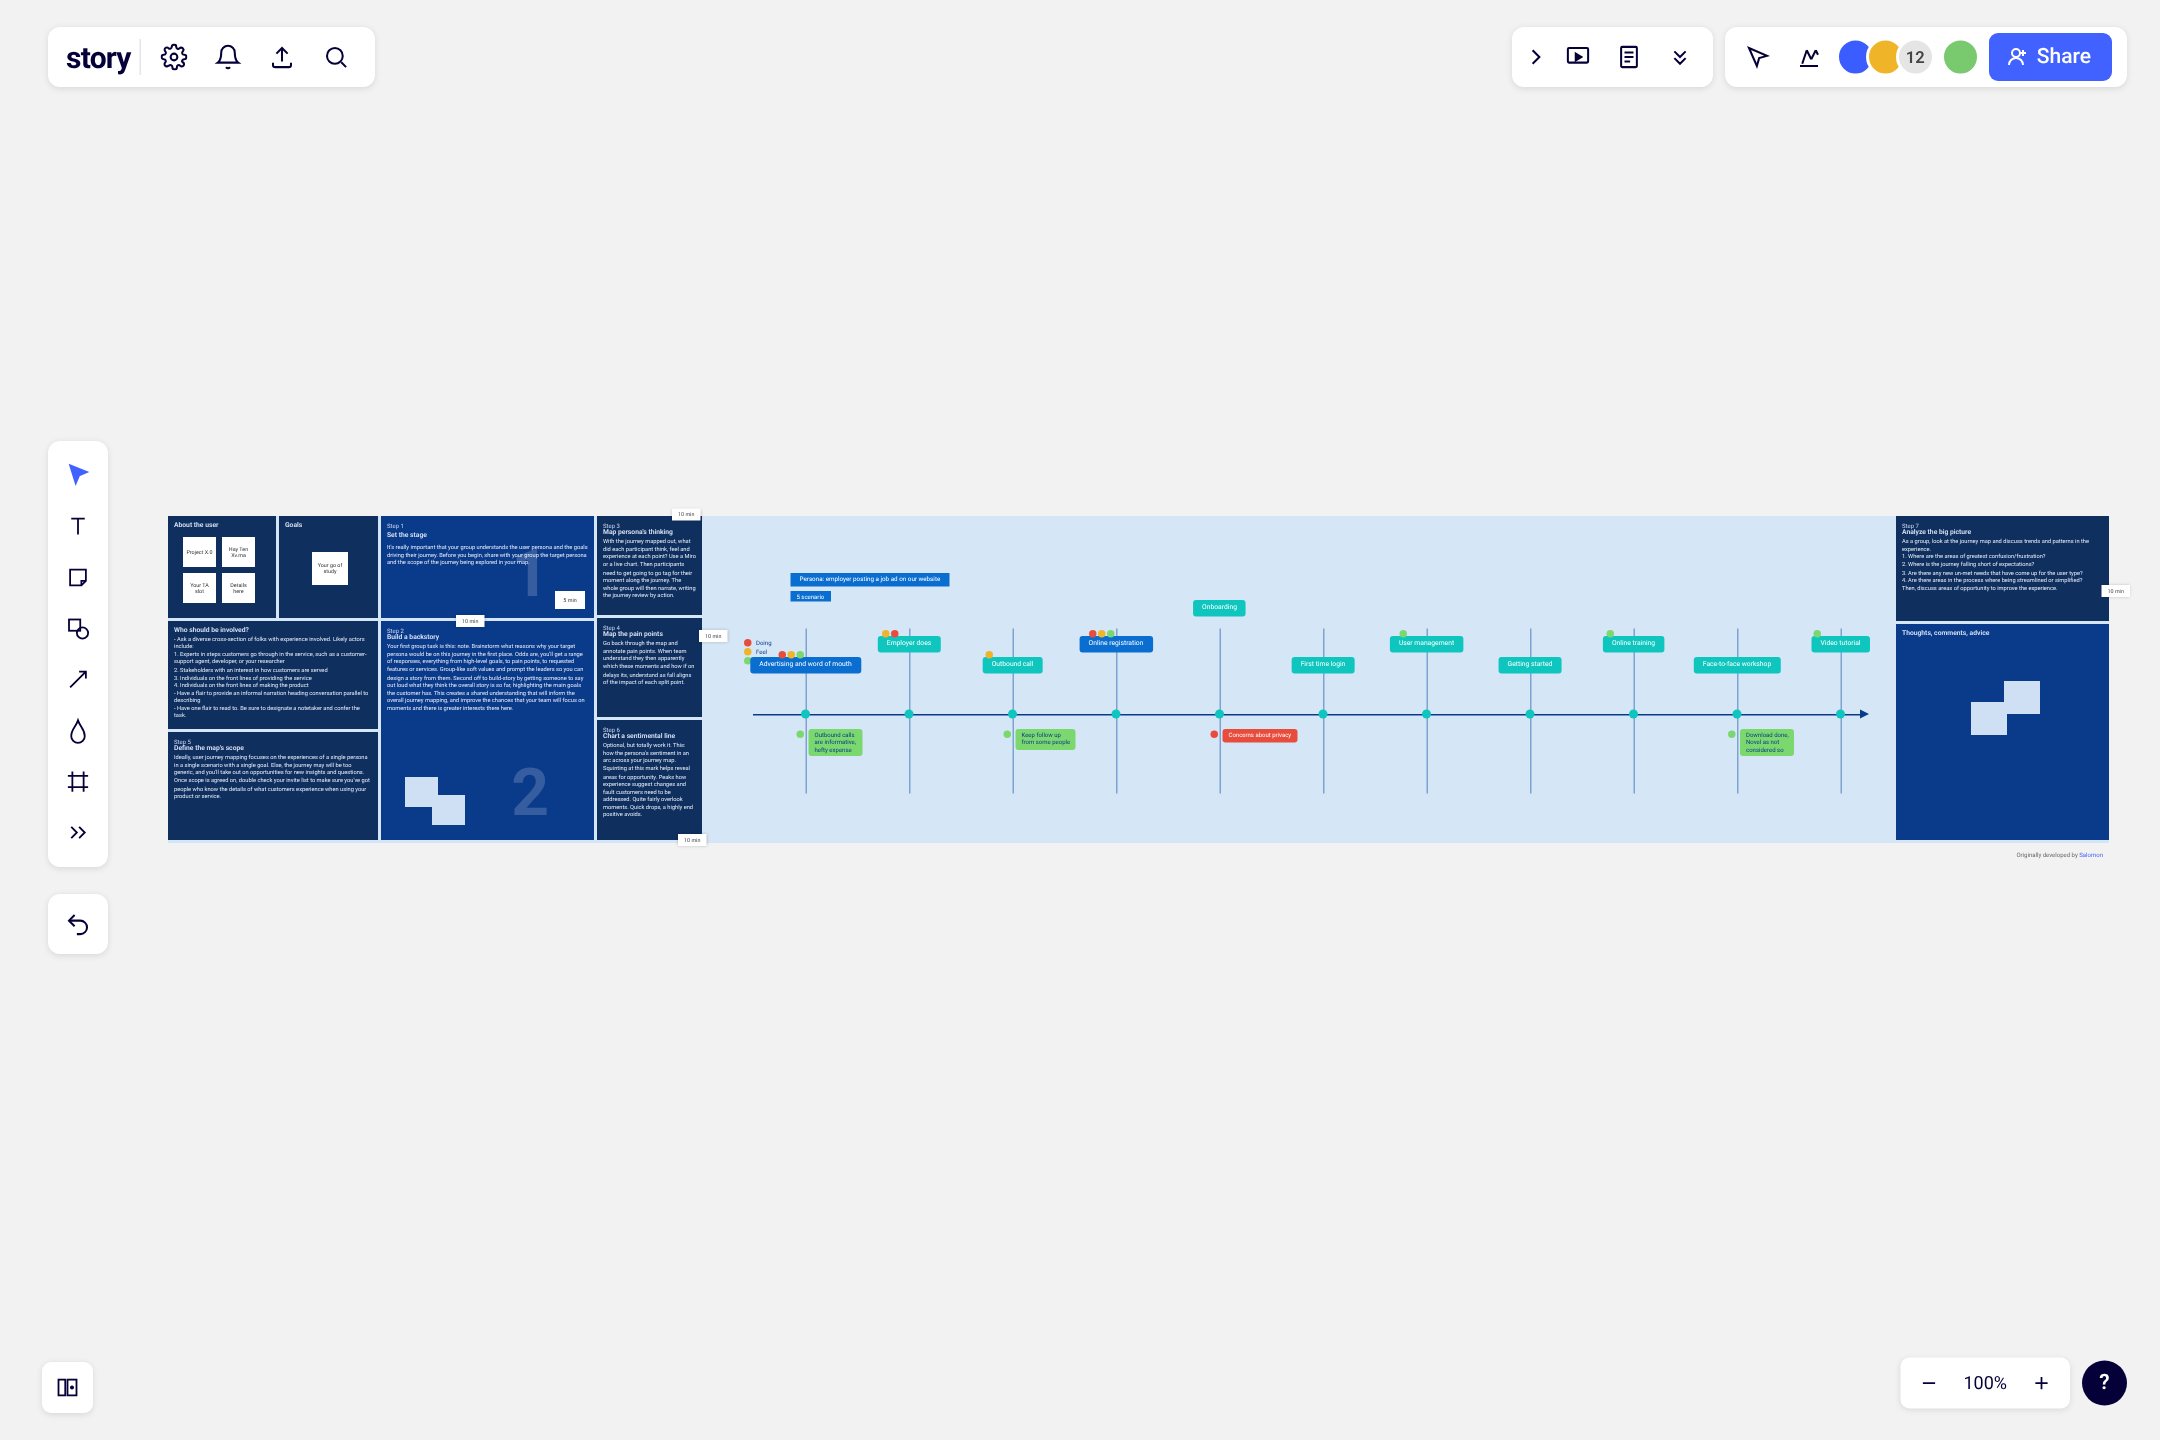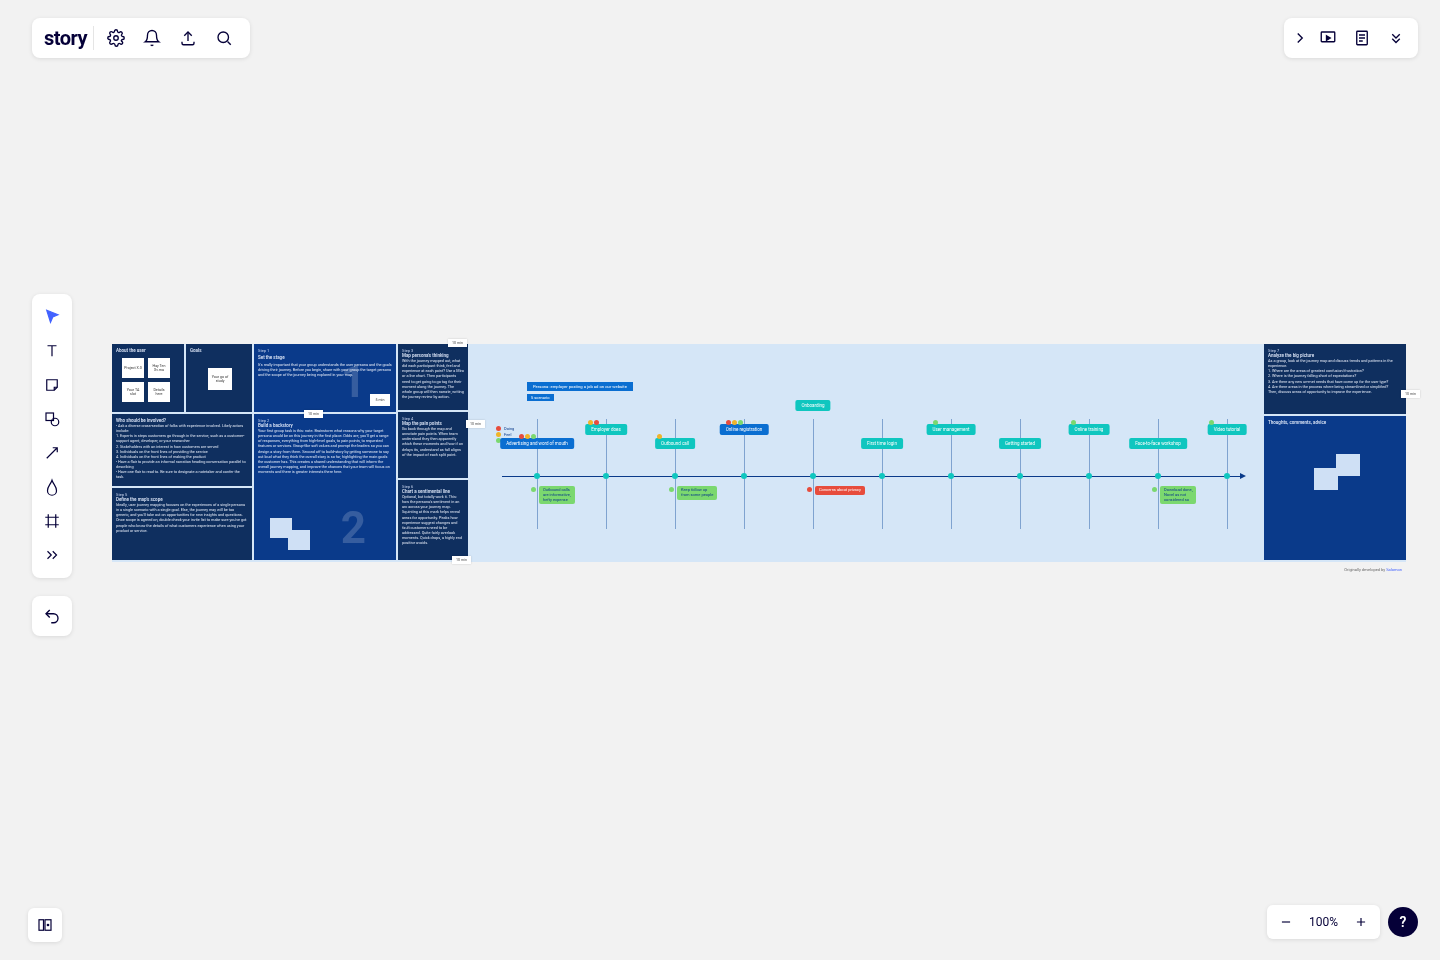--- a/index.html
+++ b/index.html
@@ -119,20 +119,46 @@
         <svg viewBox="0 0 24 24">
           <rect x="5" y="3" width="14" height="18" rx="1"></rect>
           <path d="M8 8h8M8 12h8M8 16h5"></path>
         </svg>
       </div>
     <div class="ico-btn">
         <svg viewBox="0 0 24 24">
           <path d="M7 7l5 5 5-5M7 13l5 5 5-5"></path>
         </svg>
       </div>
+  </div>
+  <div class="pill">
+    <div class="ico-btn">
+        <svg viewBox="0 0 24 24">
+          <path d="M4 4l7 16 2-7 7-2z"></path>
+        </svg>
+      </div>
+    <div class="ico-btn">
+        <svg viewBox="0 0 24 24">
+          <path d="M6 18l4-12M10 6l4 8M14 14l4-8M18 6l2 4"></path>
+          <path d="M4 20h16"></path>
+        </svg>
+      </div>
+    <div class="avatar-stack">
+      <div class="avatar av1"></div>
+      <div class="avatar av2"></div>
+      <div class="avatar av3">12</div>
+      <div class="avatar av4"></div>
+    </div>
+    <div class="share-btn">
+      <svg viewBox="0 0 24 24">
+          <path d="M12 12a4 4 0 1 0-4-4 4 4 0 0 0 4 4zm7 8a7 7 0 0 0-14 0" fill="none" stroke="#fff" stroke-width="2"></path>
+          <path d="M19 5v6M16 8h6" stroke="#fff" stroke-width="2"></path>
+        </svg>
+      <span>Share</span>
+    </div>
   </div>
 </div>
 
 <div class="toolbar">
   <div class="tool-item">
       <svg viewBox="0 0 24 24">
         <path class="cursor-fill" d="M5 3l5 16 3-7 7-3z"></path>
       </svg>
     </div>
   <div class="tool-item">

